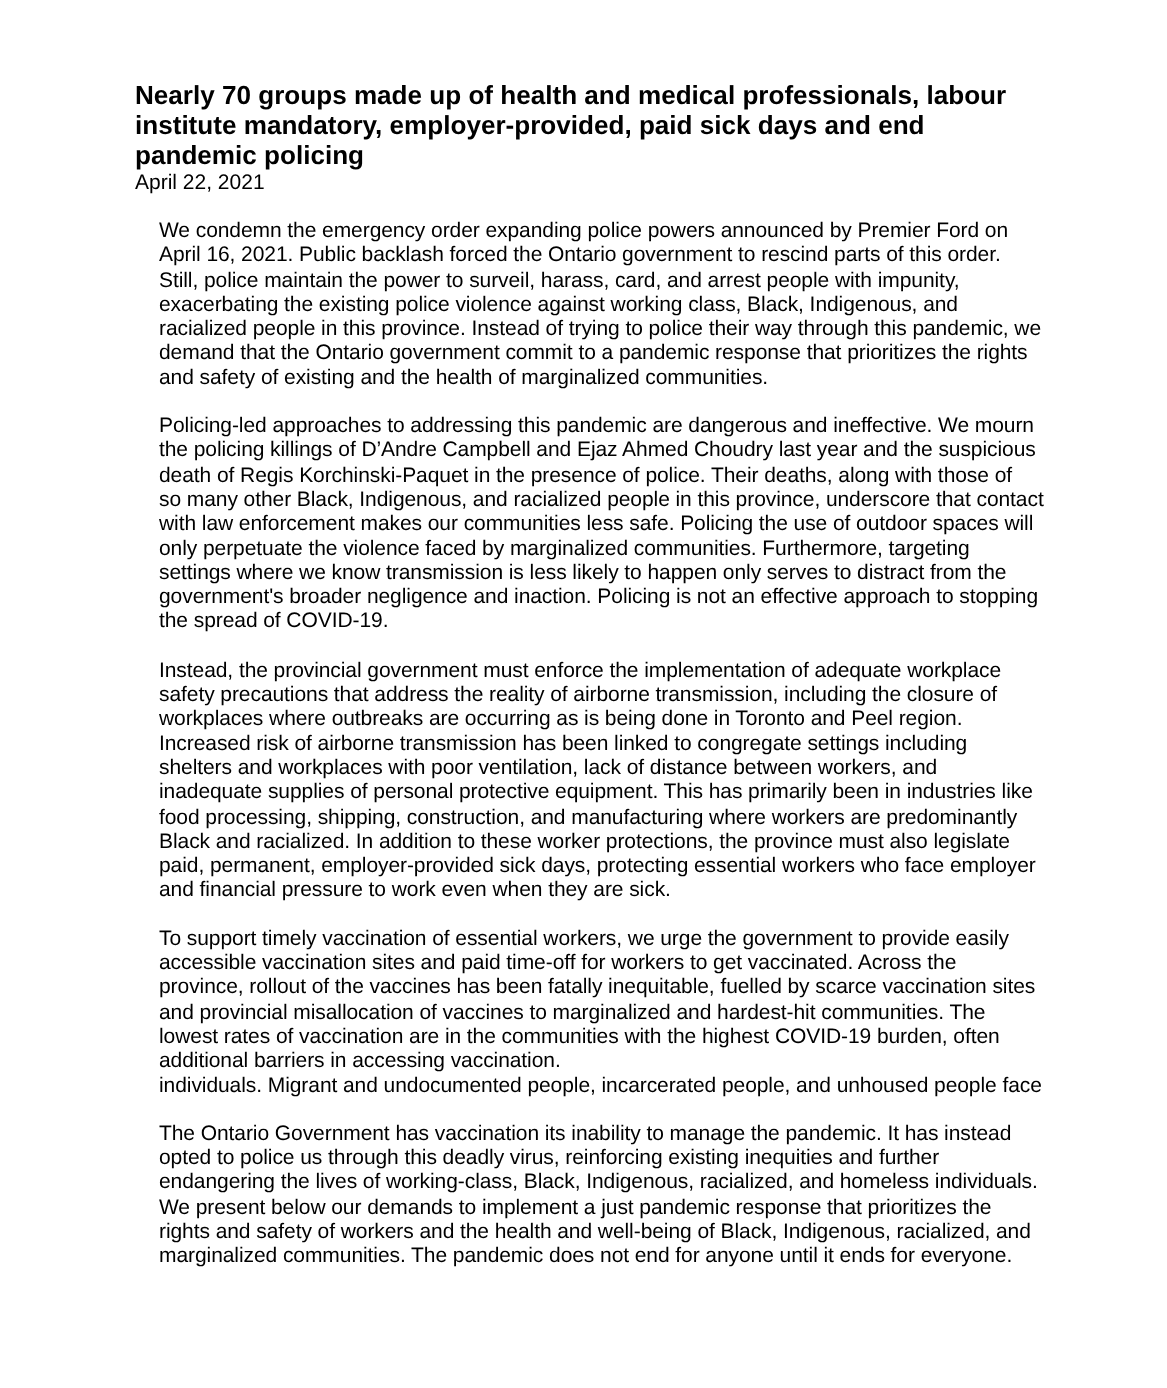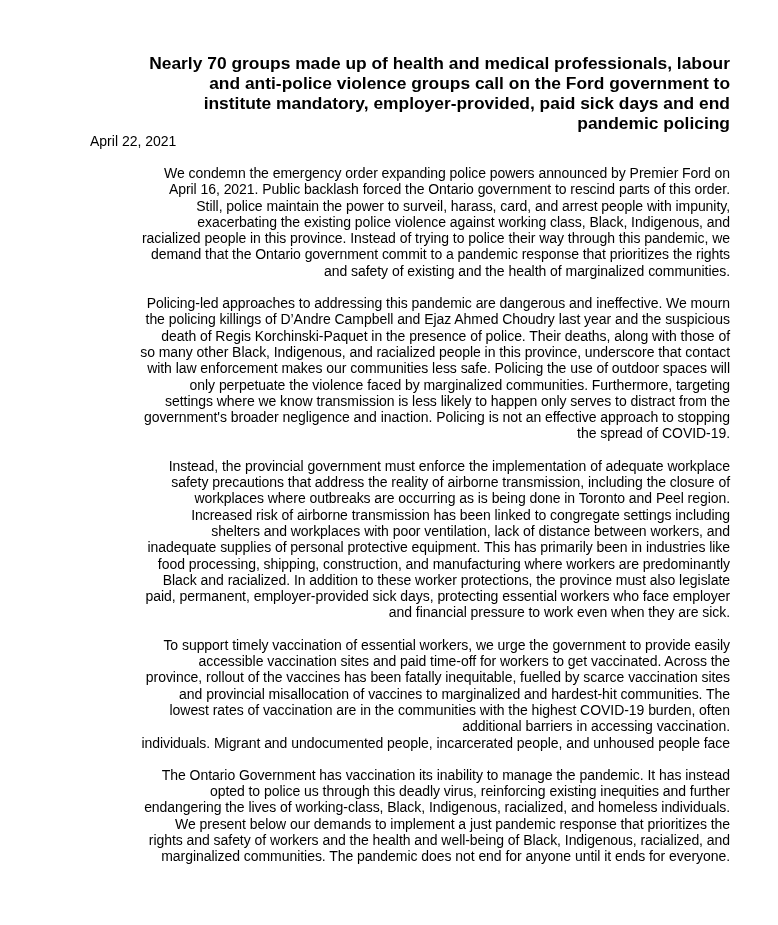--- a/index.html
+++ b/index.html
@@ -7,32 +7,31 @@
   .page {
     position: absolute; left: 90px; top: 53px; width: 640px;
     font-family: "Liberation Sans", sans-serif; color: #000000;
   }
   .title {
     font-weight: bold; font-size: 17.4px; line-height: 20px; margin: 0;
     white-space: nowrap;
   }
   .date { font-size: 14px; line-height: 16px; margin: 0 0 16px 0; }
   .para {
-    font-size: 14px; line-height: 16.3px; margin: 0 0 16px 4px;
+    font-size: 14px; line-height: 16.3px; margin: 0 0 16px 16px;
     white-space: nowrap; letter-spacing: -0.05px;
   }
-  .line { display: block; text-align: right; }
+  .line { display: block; }
 </style>
 </head>
 <body>
 
 <div class="page">
   <h1 class="title">
     <span class="line">Nearly 70 groups made up of health and medical professionals, labour</span>
-    <span class="line">and anti-police violence groups call on the Ford government to</span>
     <span class="line">institute mandatory, employer-provided, paid sick days and end</span>
     <span class="line">pandemic policing</span>
   </h1>
   <div class="date">April 22, 2021</div>
 
   <p class="para">
     <span class="line">We condemn the emergency order expanding police powers announced by Premier Ford on</span>
     <span class="line">April 16, 2021. Public backlash forced the Ontario government to rescind parts of this order.</span>
     <span class="line">Still, police maintain the power to surveil, harass, card, and arrest people with impunity,</span>
     <span class="line">exacerbating the existing police violence against working class, Black, Indigenous, and</span>

